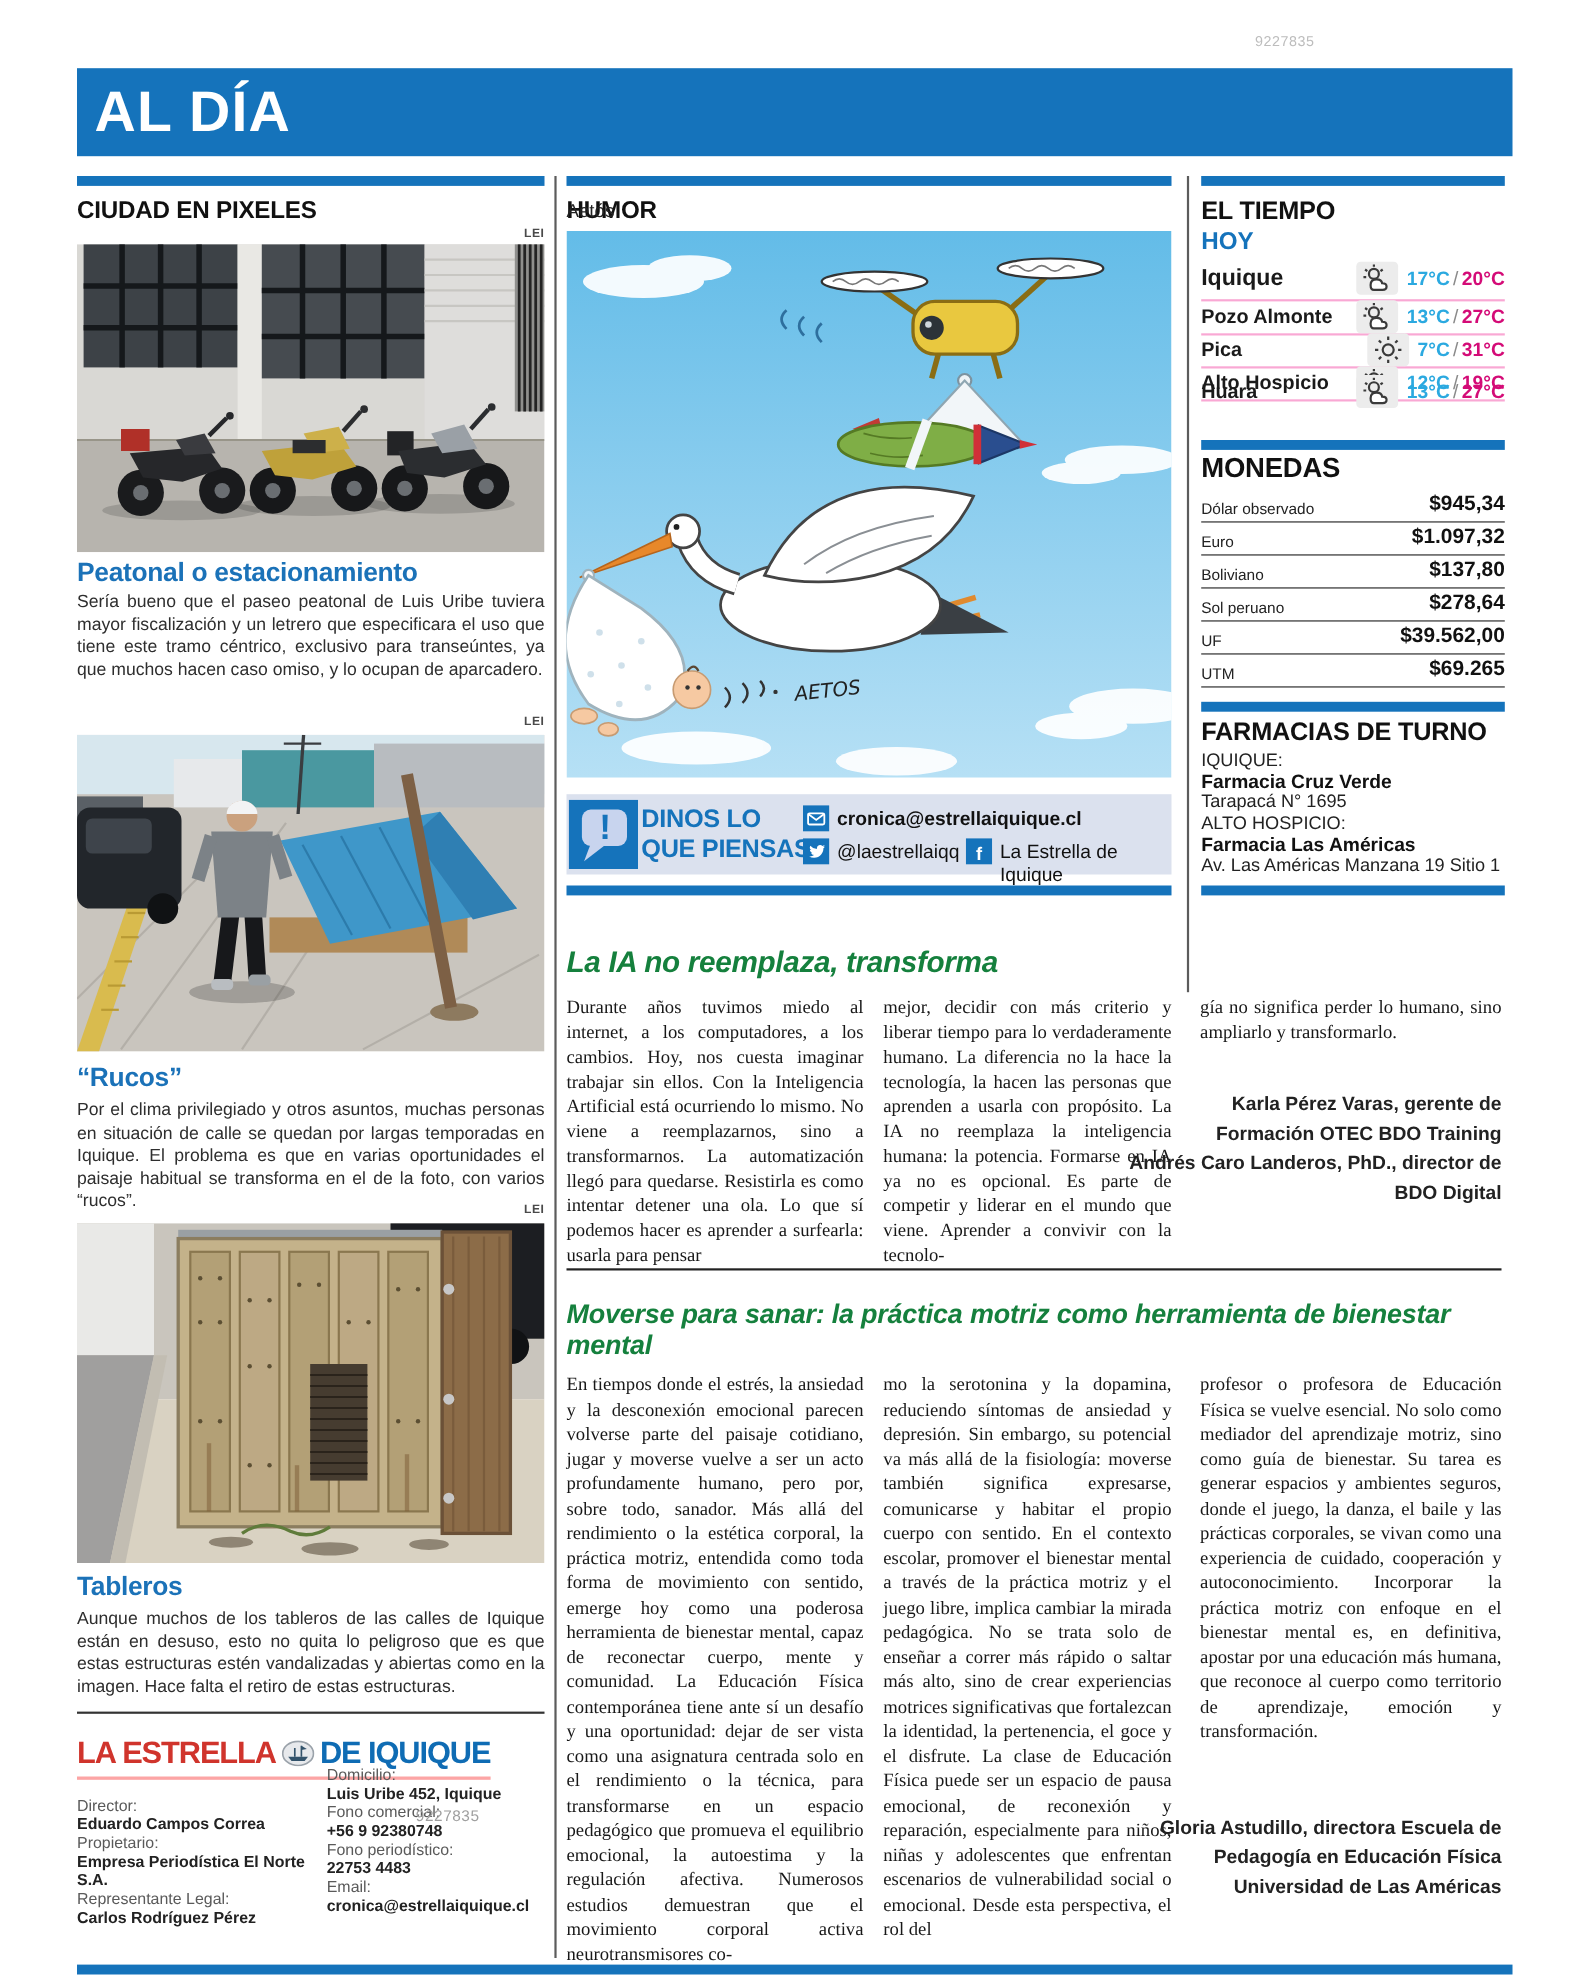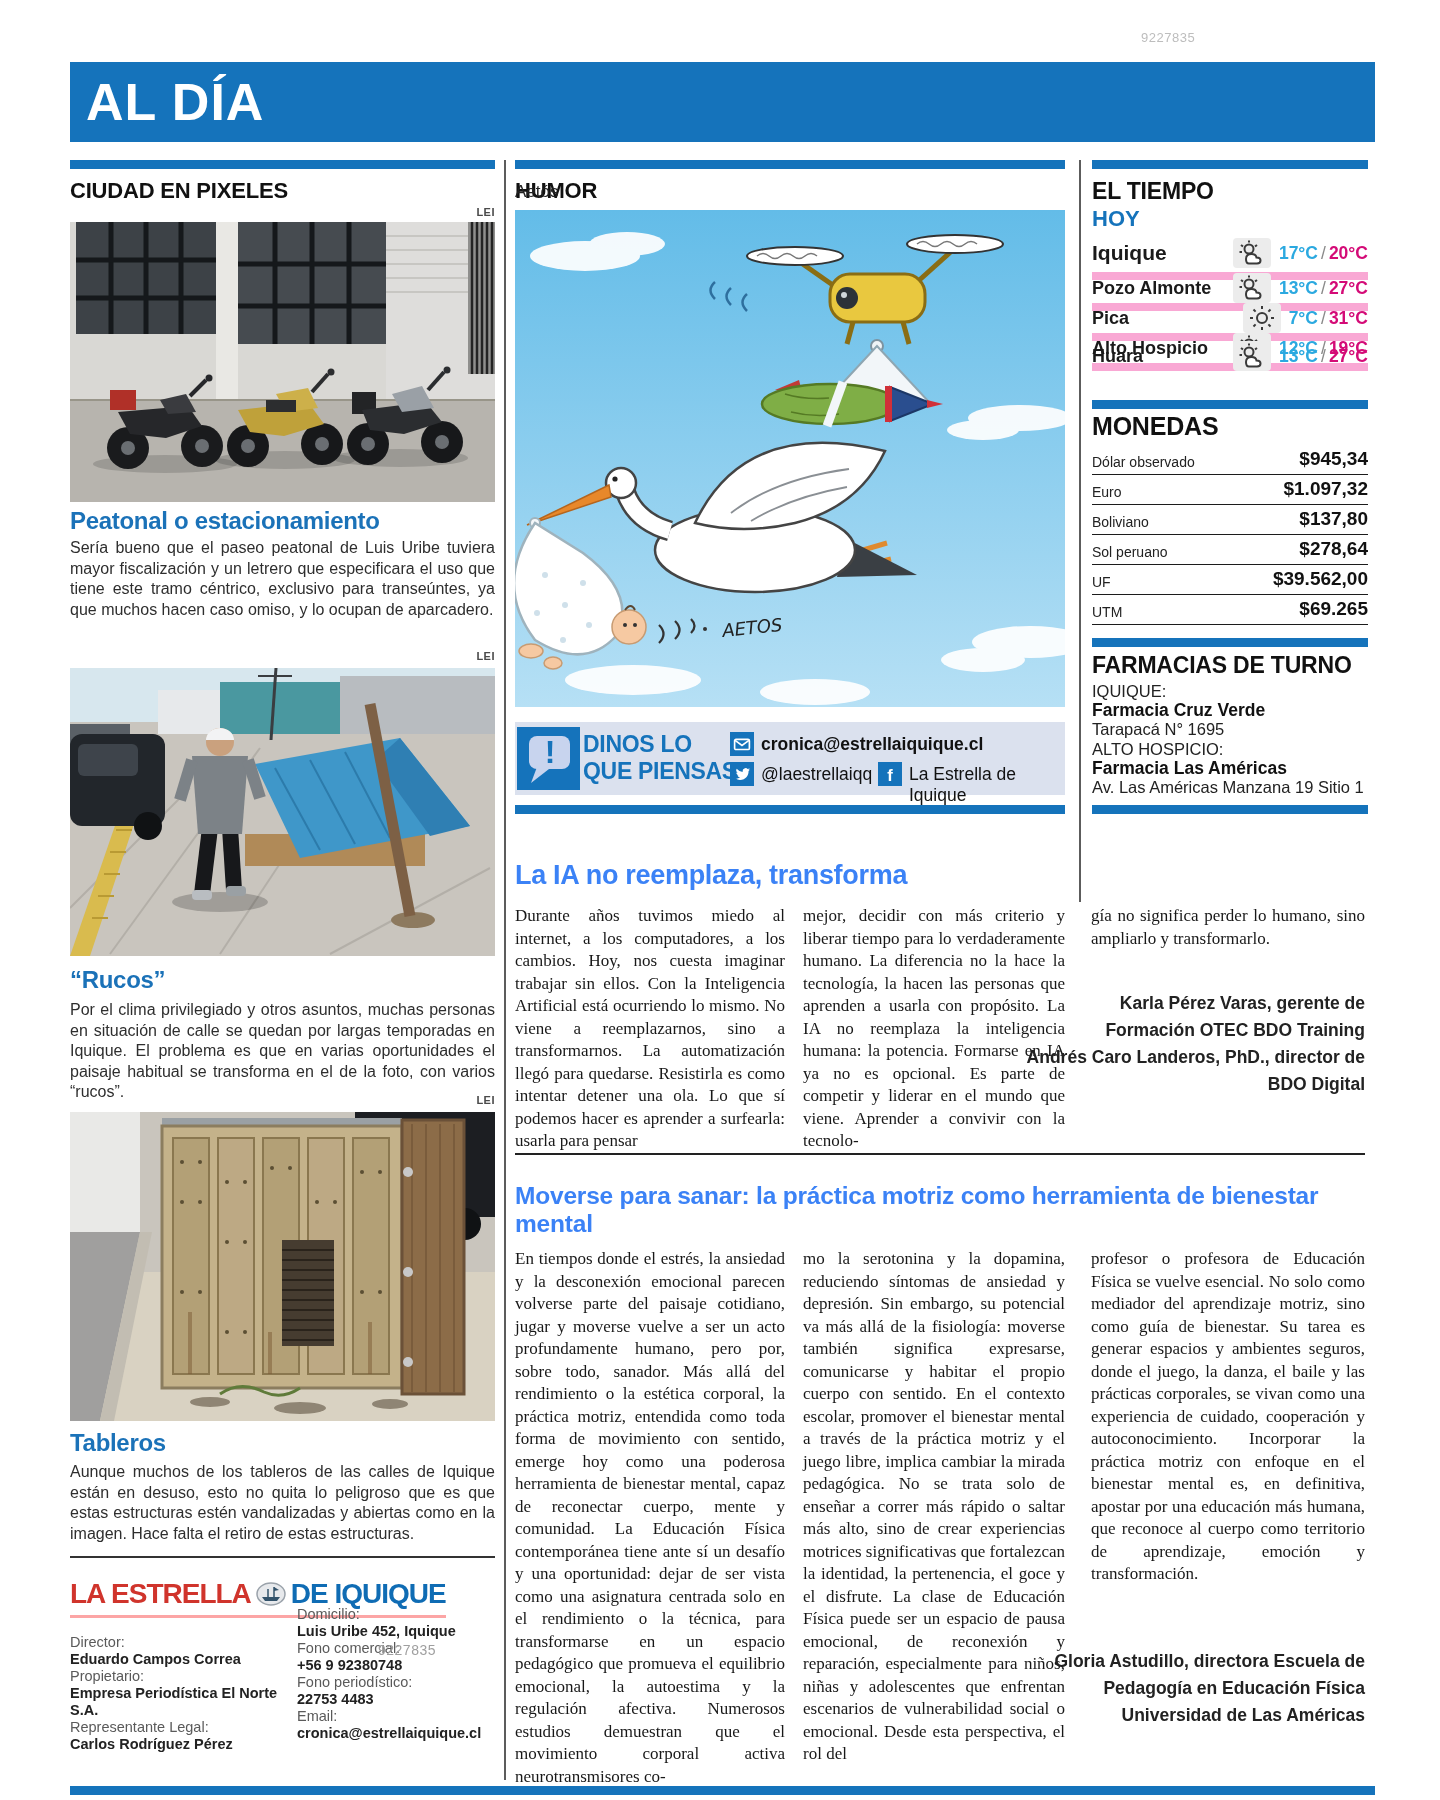--- a/index.html
+++ b/index.html
@@ -10,39 +10,39 @@
   .banner{left:70px;top:62px;width:1305px;height:80px;background:#1573BB;}
   .banner span{display:block;padding:10px 0 0 16px;color:#fff;font-size:52px;font-weight:bold;letter-spacing:1px;}
   .bluebar{background:#1573BB;height:9px;}
   .vdiv{width:1.5px;background:#5c5c5c;}
   .sec-title{font-size:22px;font-weight:bold;color:#111;letter-spacing:-0.2px;}
   .credit{font-size:11px;font-weight:bold;color:#4a4a4a;text-align:right;letter-spacing:.5px;}
   .blue-title{font-size:24px;font-weight:bold;color:#1B72B8;letter-spacing:-0.3px;}
   .blurb{font-size:16px;line-height:20.5px;color:#2e2e2e;text-align:justify;}
   .photo{display:block;}
   
-  .wrow{display:flex;align-items:center;border-bottom:8px solid #f9a8d4;}
+  .wrow{display:flex;align-items:center;border-bottom:2px solid #f9a8d4;}
   .wrow.last{border-bottom:none;}
   .wcity{font-weight:bold;font-size:18px;flex:1;}
   .wcity.big{font-size:21px;}
   .wicon{width:38px;height:30px;background:#ececec;border-radius:4px;display:flex;align-items:center;justify-content:center;margin-right:8px;}
   .wtemps{font-weight:bold;font-size:17.5px;white-space:nowrap;}
   .lo{color:#2BA9E0;}
   .hi{color:#D40B77;}
   .slash{color:#8a8a8a;font-weight:normal;padding:0 3px;}
   
   .crow{display:flex;justify-content:space-between;align-items:flex-end;border-bottom:1.5px solid #1c1c1c;padding-bottom:4px;}
   .clabel{font-size:14px;color:#222;}
   .cvalue{font-size:19px;font-weight:bold;color:#111;}
   
   .pcity{font-size:16.5px;color:#222;line-height:19px;}
   .pname{font-size:17.5px;font-weight:bold;color:#111;line-height:19px;}
   .paddr{font-size:16.5px;color:#222;line-height:19px;}
   
-  .art-title{font-weight:bold;color:#3b82f6;letter-spacing:-0.3px;}
+  .art-title{font-weight:bold;color:#15803d;letter-spacing:-0.3px;font-style:italic;}
   .art-col{font-family:"Liberation Serif", serif;font-size:17px;line-height:22.5px;text-align:justify;color:#181818;}
   .byline{font-size:17.5px;font-weight:bold;text-align:right;line-height:27px;color:#222;}
   .hrule{height:2px;background:#222;}
   
   .dinos{left:515px;top:722px;width:550px;height:73px;background:#dbe1ee;}
   .dtitle{position:absolute;left:68px;top:9px;font-size:23px;line-height:27px;font-weight:bold;color:#1573BB;letter-spacing:-0.3px;}
   .crow-ic{position:absolute;width:24px;height:24px;}
   .ctext{position:absolute;font-size:17.5px;color:#111;}
   .ctext.bold{font-weight:bold;}
   

